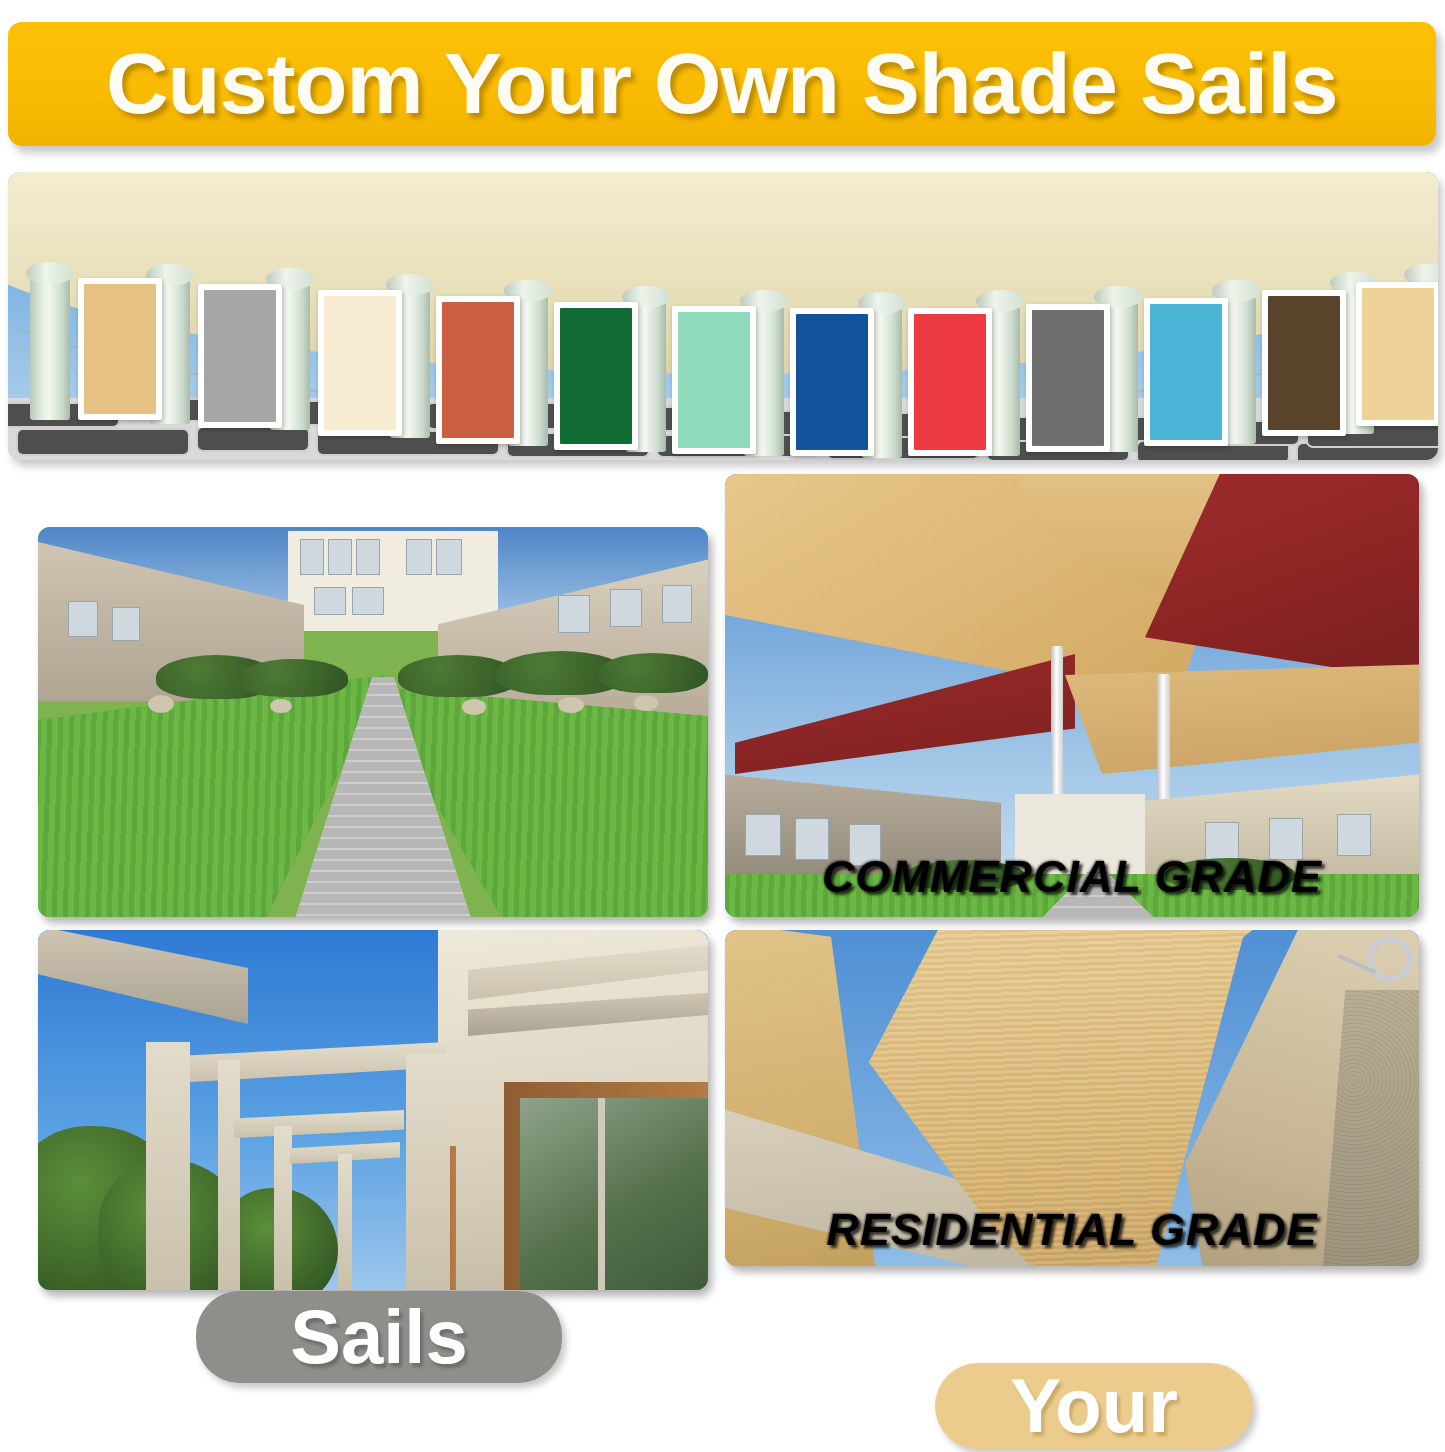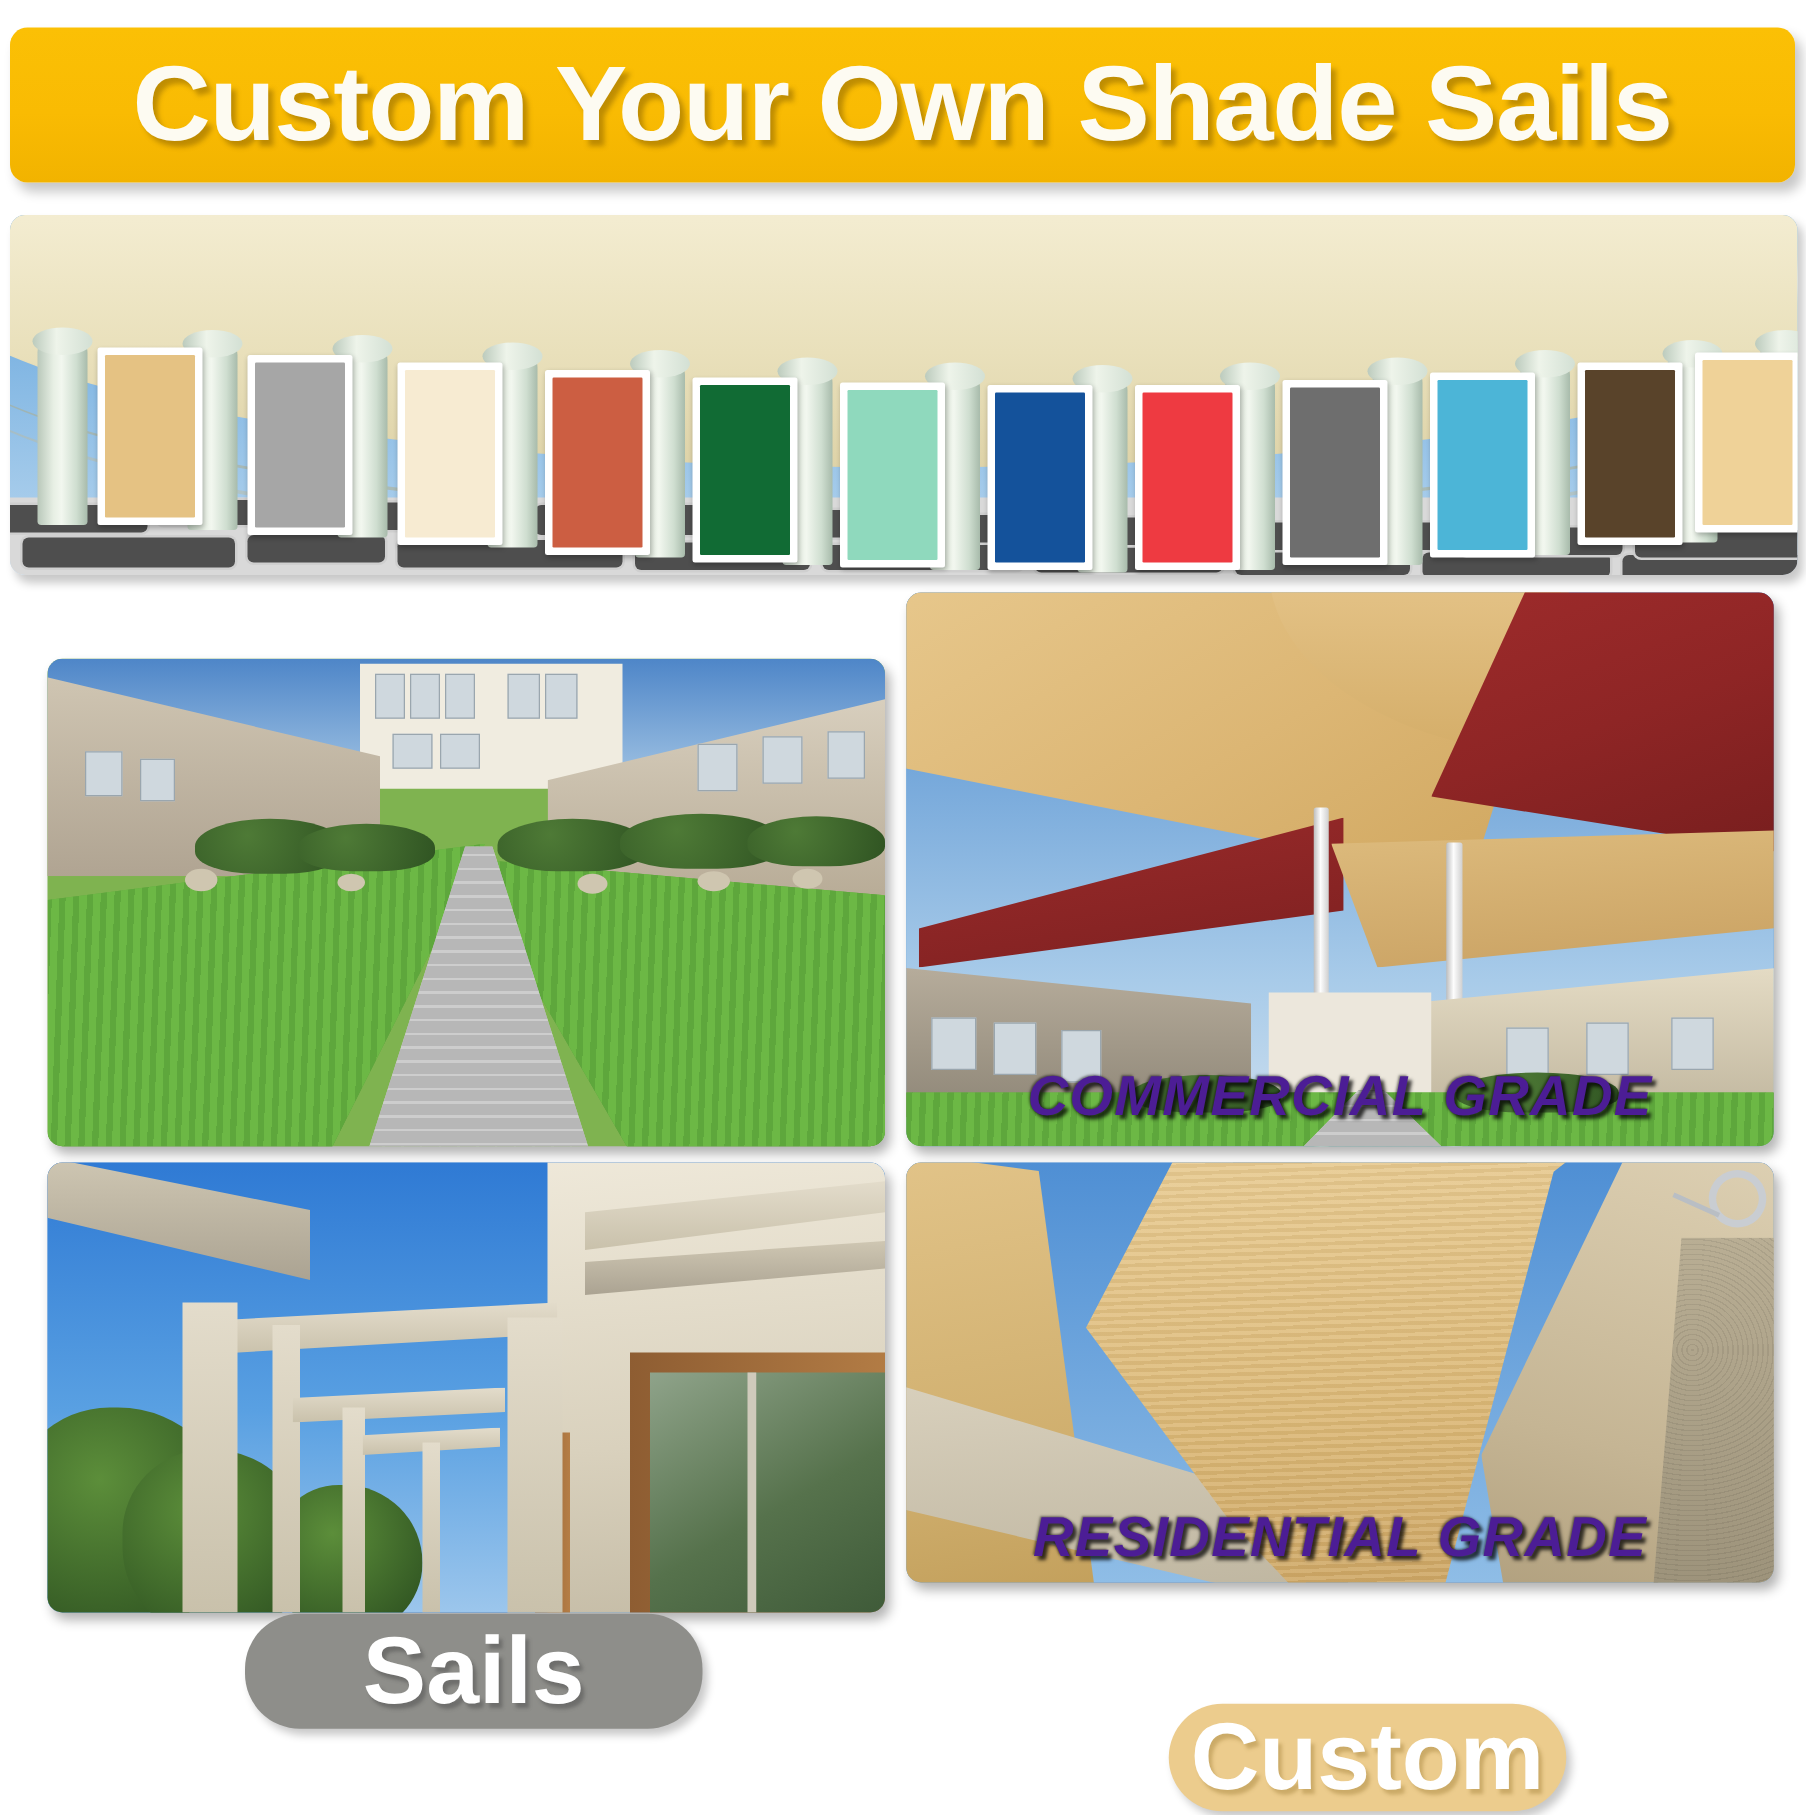--- a/index.html
+++ b/index.html
@@ -42,21 +42,21 @@
   .colcap{position:absolute;border-radius:50%;
         background:linear-gradient(90deg,#bccbbd 0%,#eef4ea 40%,#d3e0d4 100%);}
   .swatch{position:absolute;background:#fff;border-radius:2px;
         box-shadow:1px 2px 4px rgba(0,0,0,.25);}
   .swatch i{position:absolute;display:block;inset:6px;border-radius:1px;}
 
   
   .photo{position:absolute;border-radius:12px;overflow:hidden;
         box-shadow:4px 6px 9px rgba(0,0,0,.3);}
   .ph-cap{position:absolute;left:0;right:0;bottom:0;text-align:center;
-        font-style:italic;font-weight:bold;color:#4c1d95;letter-spacing:1px;
+        font-style:italic;font-weight:bold;color:#000000;letter-spacing:1px;
         text-shadow:3px 3px 3px rgba(0,0,0,.75),-1px -1px 2px rgba(0,0,0,.5);}
 
   
   .sky1{position:absolute;left:0;top:0;width:100%;height:24%;
         background:linear-gradient(180deg,#4e86c8 0%,#9dc0e2 100%);}
   .bldg-c{position:absolute;background:#f0ece0;}
   .bldg-l{position:absolute;background:linear-gradient(180deg,#cfc5b2,#b0a492);}
   .bldg-r{position:absolute;background:linear-gradient(180deg,#d8cfbe,#b8ac97);}
   .win{position:absolute;background:#cfd8de;border:1px solid #9aa6ae;}
   .lawn{position:absolute;background:
@@ -359,14 +359,14 @@
   <div style="position:absolute;left:612px;top:32px;width:40px;height:4px;background:#b9bec4;transform:rotate(24deg);"></div>
 
   <div class="tree" style="left:556px;top:352px;width:80px;height:70px;"></div>
   <div class="ph-cap" style="bottom:10px;font-size:45px;">RESIDENTIAL GRADE</div>
 </div>
 
 <div class="badge badge-before">
   <span>Sails</span>
 </div>
 <div class="badge badge-after">
-  <span>Custom</span>
+  <span>Your</span>
 </div>
 
 </body></html>

